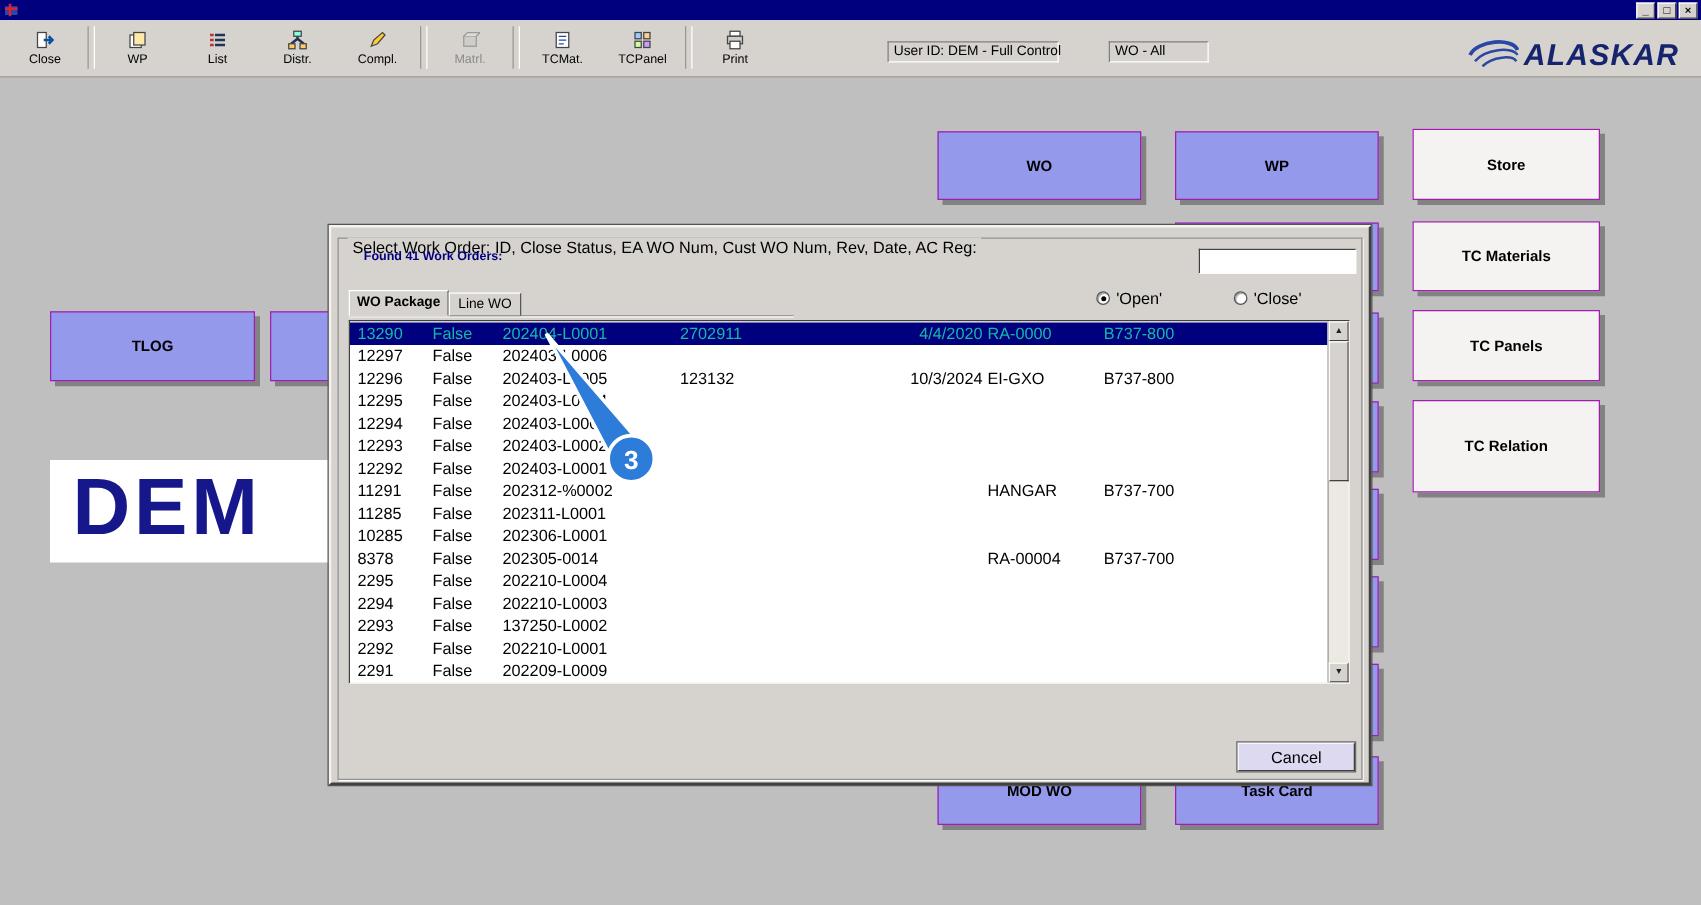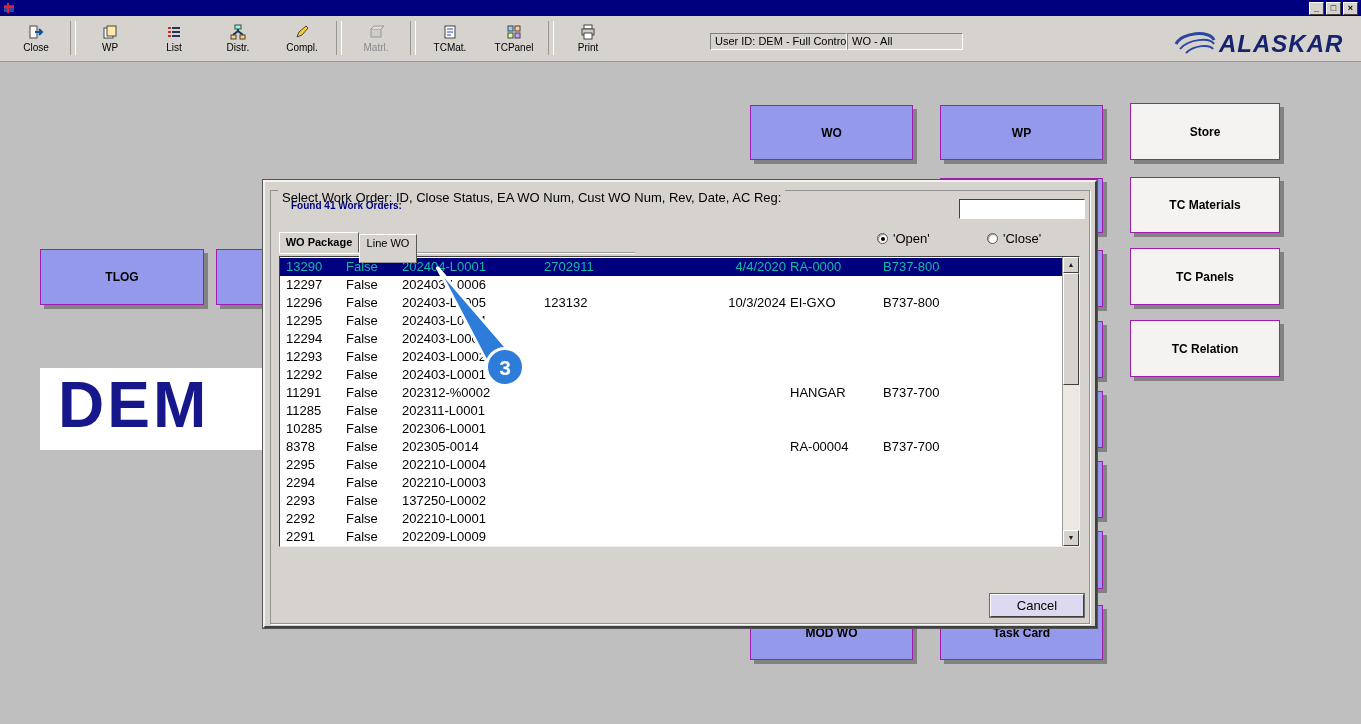--- a/index.html
+++ b/index.html
@@ -40,21 +40,21 @@
   .groupbox{position:absolute;left:5px;top:8px;width:820px;height:434px;border:1px solid #929292;
     box-shadow:1px 1px 0 #fdfdfd}
   .dlg-title{position:absolute;left:7px;top:-1px;background:#d6d3ce;padding:0 4px;font-size:13px;white-space:nowrap}
   .found{position:absolute;left:26px;top:18px;color:#00007e;font-weight:bold;font-size:10px}
   .dlg-input{position:absolute;left:694px;top:17px;width:126px;height:20px;border:1px solid;
     border-color:#404040 #fff #fff #404040;background:#fff;font-size:12px;padding:0 3px;font-family:"Liberation Sans",sans-serif}
   .tabs{position:absolute;left:14px;top:50px;height:21px}
   .tab{position:absolute;top:0;background:#d6d3ce;border:1px solid;border-color:#fff #585858 #d6d3ce #fff;
     font-size:11px;text-align:center;z-index:2}
   .tab.active{left:0;width:80px;height:21px;font-weight:bold;line-height:19px}
-  .tab.inactive{left:80px;width:58px;height:29px;top:2px;line-height:17px;border-bottom:1px solid #9a9a9a}
+  .tab.inactive{left:80px;width:58px;height:19px;top:2px;line-height:17px;border-bottom:1px solid #9a9a9a}
   .tabline{position:absolute;left:14px;top:70px;width:356px;height:2px;background:#fff;border-top:1px solid #9a9a9a}
   .radio{position:absolute;display:flex;align-items:center;gap:5px;font-size:13px}
   .rdot{width:11px;height:11px;border-radius:50%;background:#fff;border:1px solid #555;
     box-shadow:inset 1px 1px 1px #9a9a9a;position:relative;flex:none}
   .radio.on .rdot::after{content:"";position:absolute;left:3px;top:3px;width:4px;height:4px;border-radius:50%;background:#000}
 
   .list{position:absolute;left:14px;top:74px;width:801px;height:291px;background:#fff;
     border:1px solid;border-color:#404040 #f0efec #f0efec #404040;overflow:hidden}
   .rows{position:absolute;left:0;top:1px;right:17px}
   .row{position:relative;height:18px;font-size:13px}
@@ -184,40 +184,40 @@
           <svg width="16" height="16">
             <rect x="4" y="1" width="8" height="4" fill="#fff" stroke="#444"></rect>
             <rect x="2" y="5" width="12" height="6" fill="#cfcdc7" stroke="#444"></rect>
             <rect x="4" y="9" width="8" height="6" fill="#fff" stroke="#444"></rect>
           </svg>
         </span>
       <span>Print</span>
     </div>
   </div>
   <div class="tfield" style="left:710px;width:137px">User ID: DEM - Full Control</div>
-  <div class="tfield" style="left:847px;width:116px">WO - All</div>
+  <div class="tfield" style="left:887px;width:80px">WO - All</div>
 </div>
 
 <div class="logo">
   <svg width="185" height="38">
     <g stroke="#2b47a3" fill="none" stroke-width="3">
       <path d="M4 22c6-12 34-14 38-4"></path>
       <path d="M8 27c8-10 30-12 34-5" stroke-width="2"></path>
       <path d="M14 31c8-8 24-9 27-4" stroke-width="2"></path>
     </g>
     <text x="47" y="30" font-family="Liberation Sans, sans-serif" font-size="24" font-weight="bold" font-style="italic" fill="#16246e" letter-spacing="1">ALASKAR</text>
   </svg>
 </div>
 
 <div class="pbtn" style="left:750px;top:105px;width:163px;height:55px">WO</div>
 <div class="pbtn" style="left:940px;top:105px;width:163px;height:55px">WP</div>
 <div class="wbtn" style="left:1130px;top:103px;width:150px;height:57px">Store</div>
 <div class="wbtn" style="left:1130px;top:177px;width:150px;height:56px">TC Materials</div>
 <div class="wbtn" style="left:1130px;top:248px;width:150px;height:57px">TC Panels</div>
-<div class="wbtn" style="left:1130px;top:320px;width:150px;height:57px">TC Relation</div>
+<div class="wbtn" style="left:1130px;top:320px;width:150px;height:74px">TC Relation</div>
 <div class="pbtn" style="left:40px;top:249px;width:164px;height:56px">TLOG</div>
 
 <div class="pbtn" style="left:216px;top:249px;width:90px;height:56px"></div>
 <div class="pbtn" style="left:940px;top:178px;width:163px;height:55px"></div>
 <div class="pbtn" style="left:940px;top:250px;width:163px;height:57px"></div>
 <div class="pbtn" style="left:940px;top:321px;width:163px;height:57px"></div>
 <div class="pbtn" style="left:940px;top:391px;width:163px;height:57px"></div>
 <div class="pbtn" style="left:940px;top:461px;width:163px;height:57px"></div>
 <div class="pbtn" style="left:940px;top:531px;width:163px;height:58px"></div>
 

